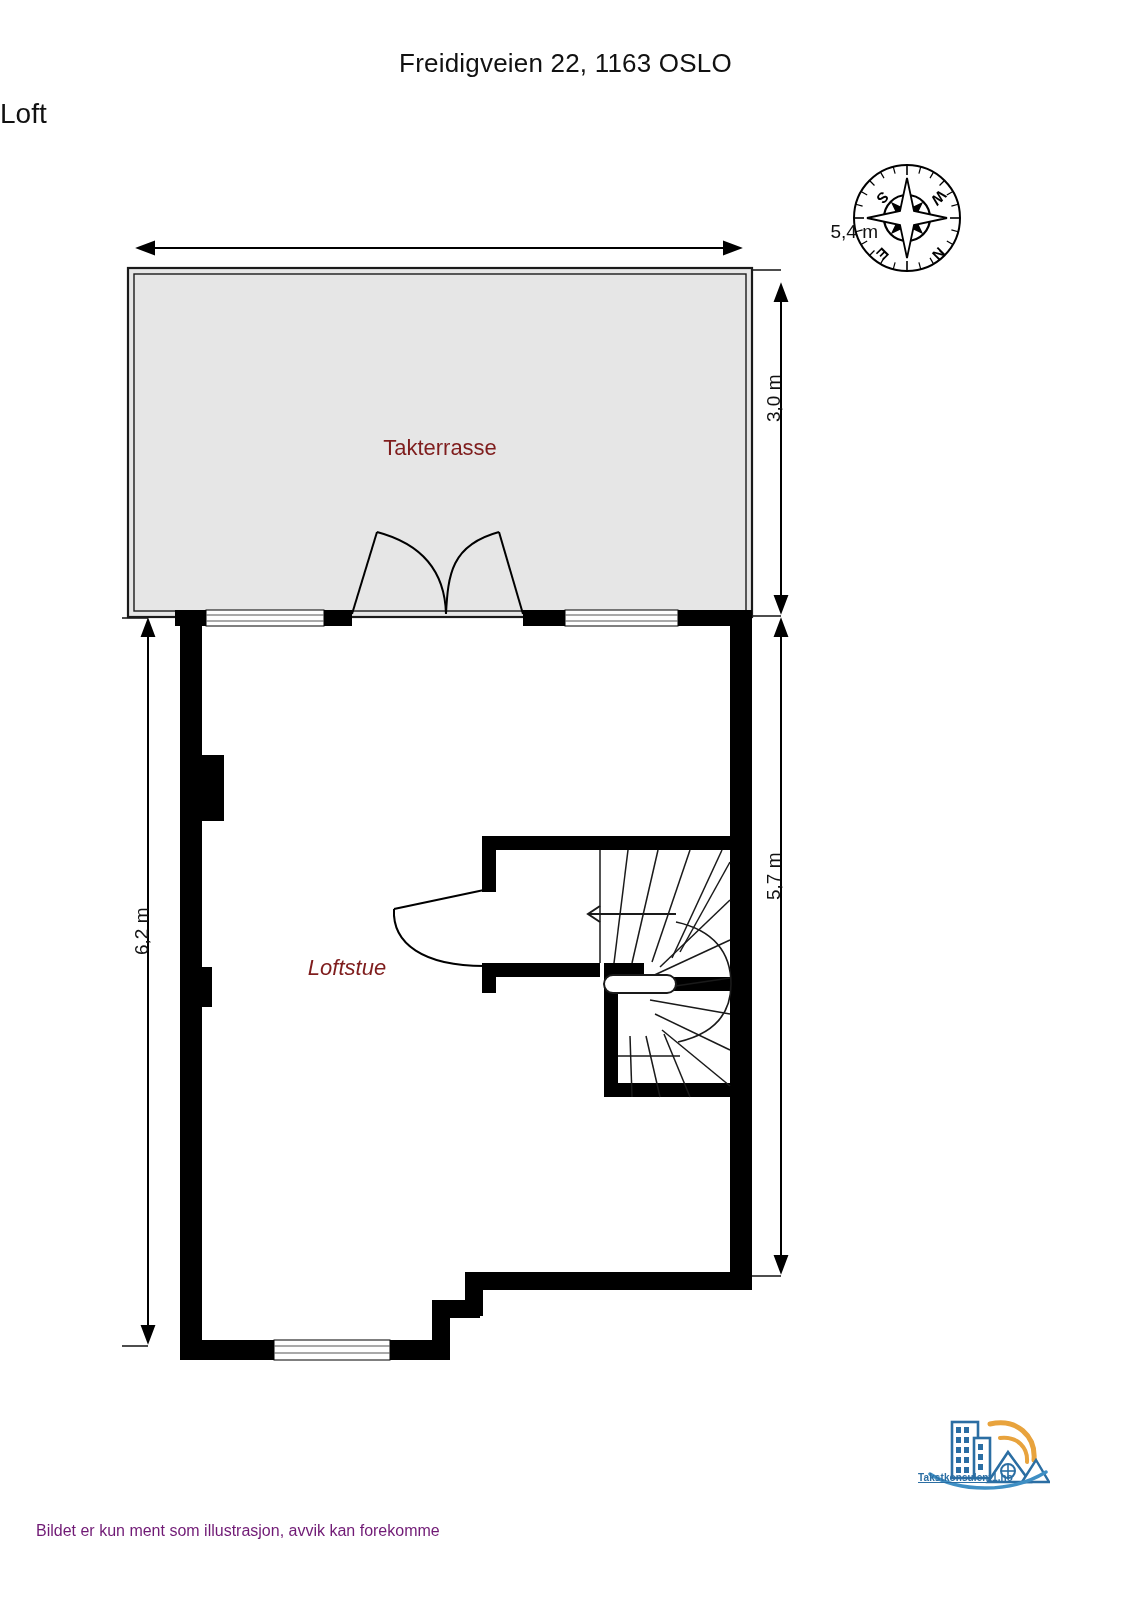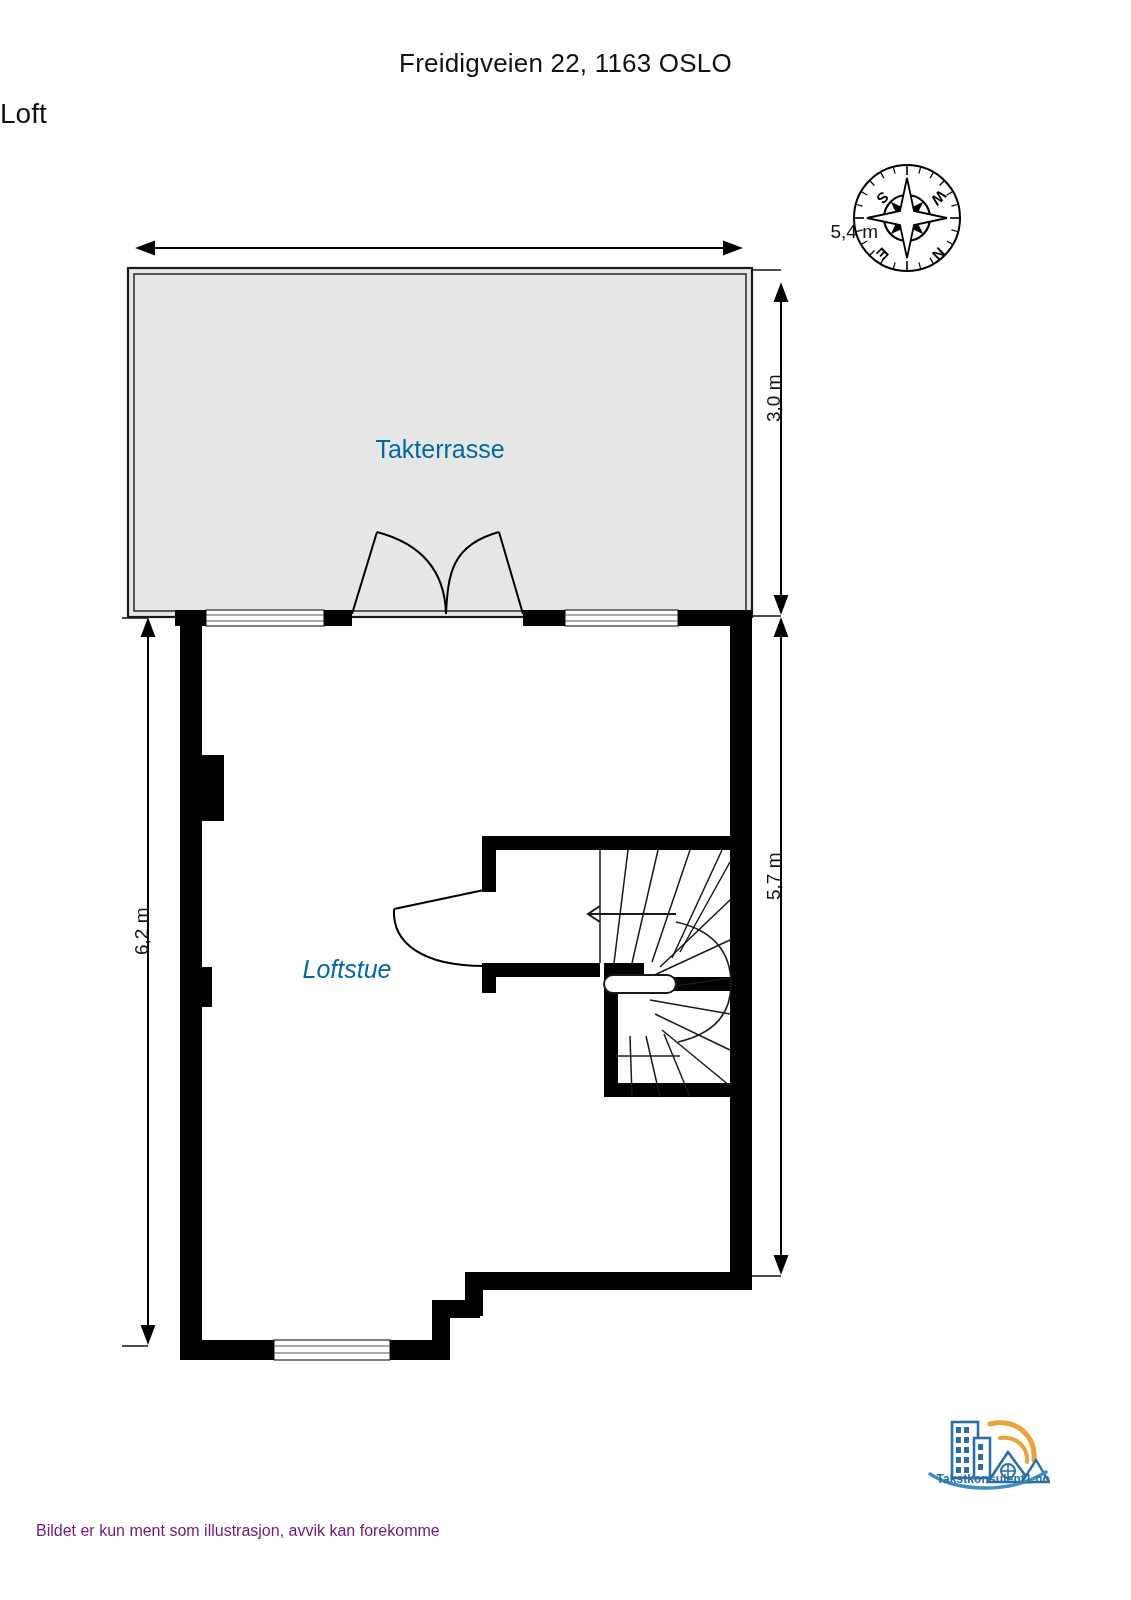--- a/index.html
+++ b/index.html
@@ -28,29 +28,29 @@
   .dimtext{position:absolute;font-size:19px;color:#111;white-space:nowrap;}
   .dim-top{left:0;top:221px;width:878px;text-align:right;}
   .dim-right-top{left:763px;top:422px;transform:rotate(-90deg);transform-origin:left top;}
   .dim-right-bot{left:763px;top:900px;transform:rotate(-90deg);transform-origin:left top;}
   .dim-left{left:131px;top:955px;transform:rotate(-90deg);transform-origin:left top;}
 
   
   .plan{position:absolute;left:0;top:0;width:1131px;height:1600px;}
 
   
-  .roomlabel{position:absolute;font-size:25px;color:#0369a1;white-space:nowrap;}
+  .roomlabel{position:absolute;font-size:22px;color:#7f1d1d;white-space:nowrap;}
   .lbl-terrasse{left:0;top:435px;width:880px;text-align:center;}
   .lbl-loftstue{left:222px;top:955px;width:250px;text-align:center;font-style:italic;}
 
   
   .logo{position:absolute;left:918px;top:1408px;width:132px;height:100px;}
   .logo-text{
-    position:absolute;left:918px;top:1472px;width:132px;text-align:right;
-    font-size:12px;color:#2b6ea3;font-weight:bold;letter-spacing:.1px;
+    position:absolute;left:918px;top:1472px;width:132px;text-align:left;
+    font-size:10px;color:#2b6ea3;font-weight:bold;letter-spacing:.1px;text-decoration:underline;
   }
 
   
   .footer{
     position:absolute;left:0;top:1522px;width:1131px;text-align:left;
     font-size:16px;color:#701a75;margin-left:36px;
   }
 </style>
 </head>
 <body>

